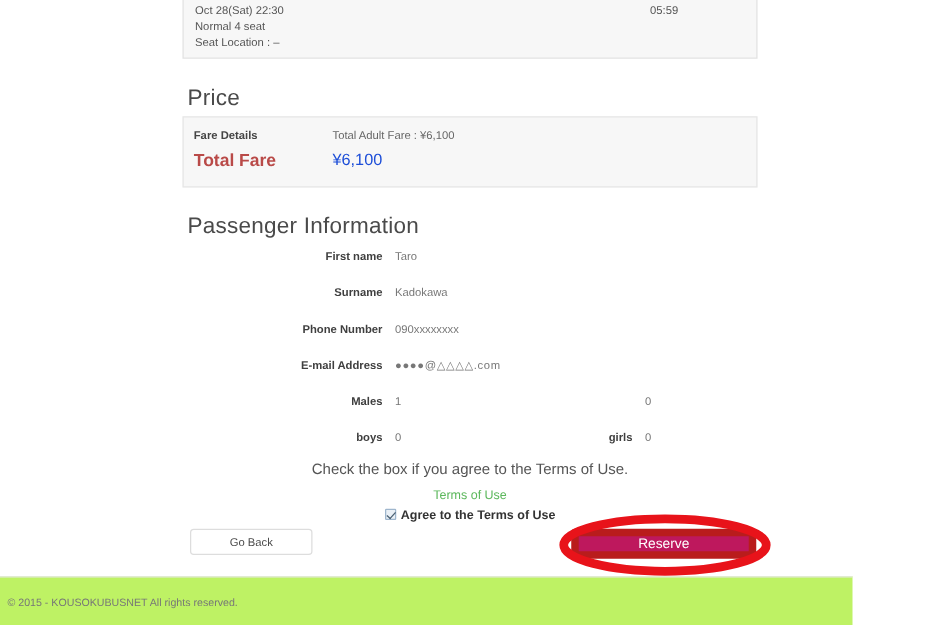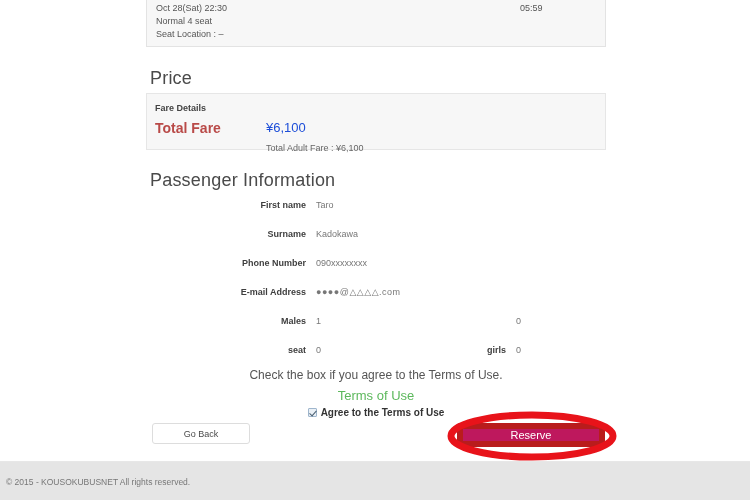--- a/index.html
+++ b/index.html
@@ -86,21 +86,20 @@
     white-space: nowrap;
     text-align: right;
   }
   .fare-details-value {
     position: absolute;
     left: 119px;
     top: 9px;
     font-size: 9px;
     color: #666666;
     white-space: nowrap;
-    margin-top: 40px;
   }
   .total-fare-label {
     position: absolute;
     left: 8px;
     top: 26px;
     font-size: 14px;
     font-weight: bold;
     color: #b94a48;
     white-space: nowrap;
   }
@@ -174,21 +173,21 @@
     white-space: nowrap;
   }
   .terms-link-wrap {
     position: absolute;
     left: 146px;
     top: 386px;
     width: 460px;
     text-align: center;
   }
   .terms-link {
-    font-size: 13px;
+    font-size: 10px;
     color: #5cb85c;
     text-decoration: none;
     cursor: pointer;
   }
   .agree-wrap {
     position: absolute;
     left: 146px;
     top: 402px;
     width: 460px;
     text-align: center;
@@ -267,23 +266,23 @@
     width: 176px;
     height: 52px;
     pointer-events: none;
   }
 
   
   .footer {
     position: absolute;
     left: 0;
     top: 461px;
-    width: 750px;
+    width: 682px;
     height: 39px;
-    background: #e5e5e5;
+    background: #bef264;
     border-top: 1px solid #e7e7e7;
     box-sizing: border-box;
   }
   .footer-text {
     position: absolute;
     left: 6px;
     top: 15px;
     font-size: 8.5px;
     color: #777777;
     white-space: nowrap;
@@ -343,21 +342,21 @@
     <div class="form-value mask-dots">●●●●@△△△△.com</div>
   </div>
 
   <div class="form-row" style="top:313px;">
     <div class="form-label">Males</div>
     <div class="form-value">1</div>
     <div class="form-value-2">0</div>
   </div>
 
   <div class="form-row" style="top:342px;">
-    <div class="form-label">seat</div>
+    <div class="form-label">boys</div>
     <div class="form-value">0</div>
     <div class="form-label-2">girls</div>
     <div class="form-value-2">0</div>
   </div>
 
   <div class="terms-note">Check the box if you agree to the Terms of Use.</div>
 
   <div class="terms-link-wrap">
     <a class="terms-link" href="#">Terms of Use</a>
   </div>

